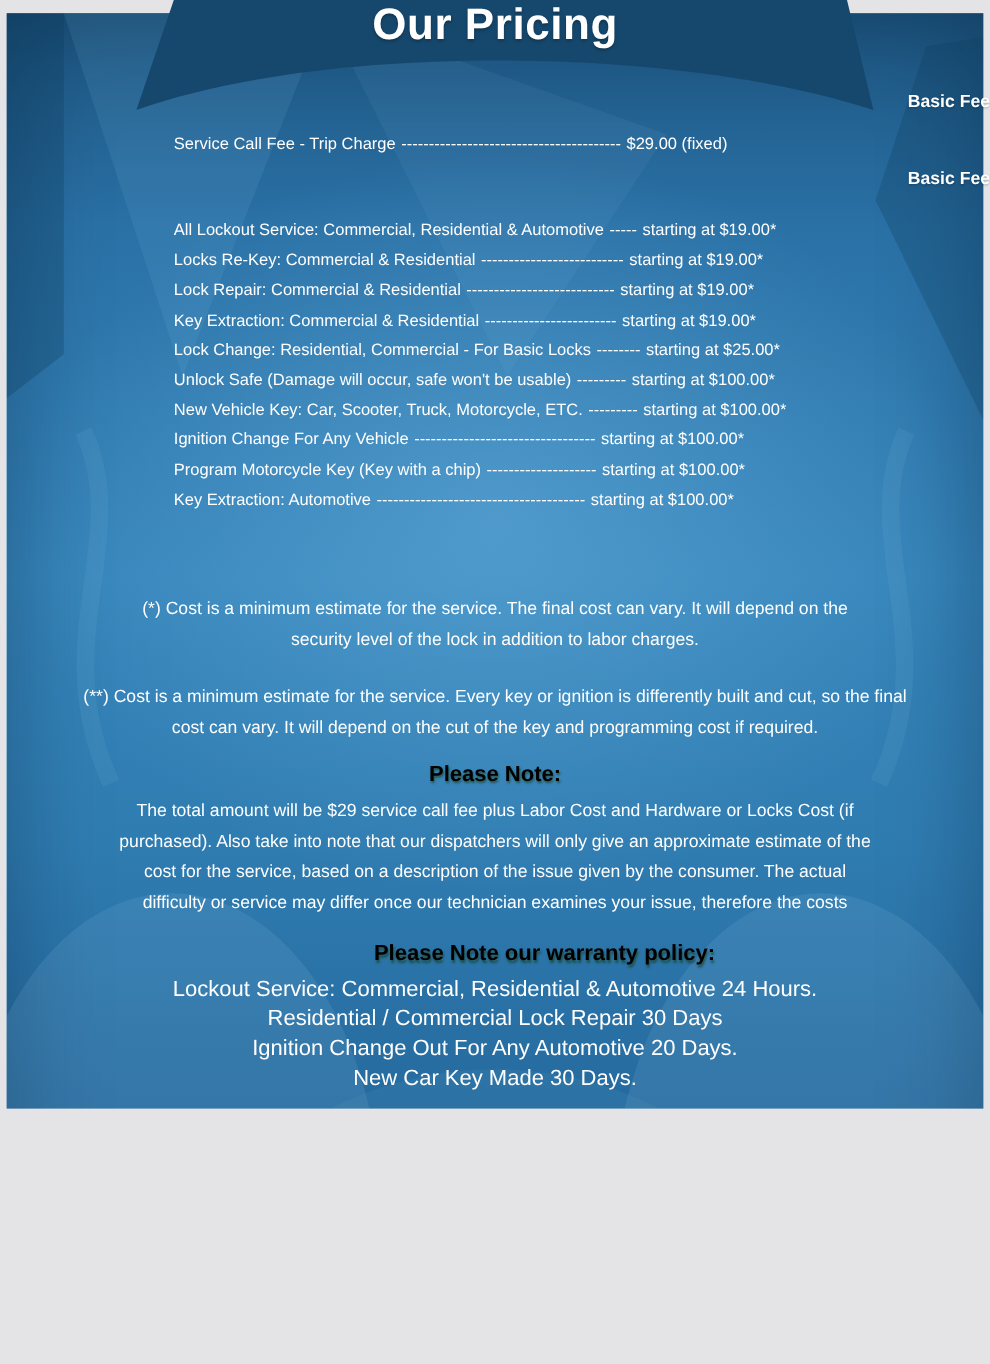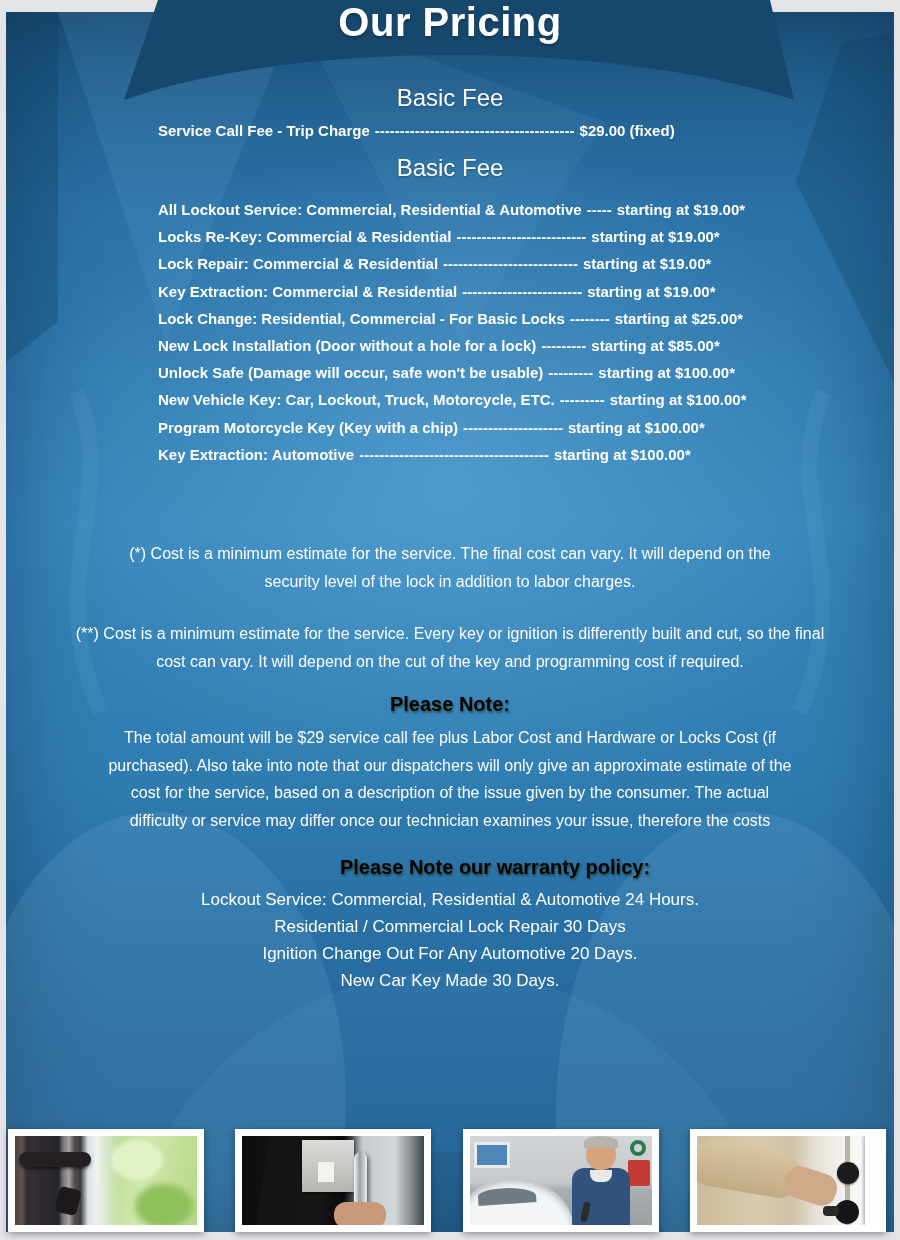--- a/index.html
+++ b/index.html
@@ -1,19 +1,19 @@
 <!DOCTYPE html>
 <html><head>
 <meta charset="utf-8">
 <style>
   * { margin:0; padding:0; box-sizing:border-box; }
   html,body { width:900px; }
   body { font-family:"Liberation Sans", sans-serif; background:#e4e4e6; }
 
-  .page { position:relative; width:900px; height:1240px; background:#e4e4e6; overflow:hidden; }
+  .page { position:relative; width:900px; height:1008px; background:#e4e4e6; overflow:hidden; }
 
   
   .card {
     position:absolute; left:6px; top:12px; width:888px; height:1220px;
     background:
       radial-gradient(ellipse 620px 480px at 50% 38%, rgba(125,195,238,0.38), rgba(125,195,238,0) 70%),
       linear-gradient(180deg, #1d5580 0%, #2a71a6 16%, #3584ba 42%, #2f7cb1 62%, #24689c 84%, #1e5d90 100%);
     box-shadow: inset 0 0 90px rgba(0,22,44,0.35);
     overflow:hidden;
   }
@@ -23,43 +23,43 @@
 
   .page-title {
     position:absolute; left:0; top:-2px; width:900px; z-index:3;
     text-align:center; color:#ffffff; font-size:40px; font-weight:bold; line-height:48px;
     letter-spacing:0.5px; text-shadow:0 2px 3px rgba(0,0,0,0.28);
   }
 
   .layer { position:absolute; left:0; width:900px; z-index:3; color:#ffffff; }
   .center { text-align:center; }
 
-  .h-basic { font-size:24px; font-weight:normal; text-shadow:0 1px 2px rgba(0,20,40,0.3); }
+  .h-basic { font-size:16px; font-weight:bold; text-shadow:0 1px 2px rgba(0,20,40,0.3);text-align:right; }
   #h-basic-1 { top:84px; }
   #h-basic-2 { top:154px; }
 
   .price-row { white-space:nowrap; font-size:15px; line-height:27.2px; }
-  .price-row span { margin-right:5px;font-weight:bold; }
+  .price-row span { margin-right:5px; }
   .price-row span:last-child { margin-right:0; }
   #trip-row { top:117px; padding-left:158px; }
   #service-list { top:196px; padding-left:158px; }
 
   .note-par { font-size:16px; line-height:27.5px; margin:0 auto; }
   #note-star  { top:540px; } #note-star  .note-par { max-width:696px; }
   #note-2star { top:620px; } #note-2star .note-par { max-width:762px; }
 
   .yellow-head {
     font-size:20px; font-weight:bold; color:#000000;
     text-shadow:1px 2px 2px rgba(25,60,20,0.65);
   }
   #please-note-head { top:693px; }
   #please-note-body { top:724px; } #please-note-body .note-par { max-width:700px; }
 
   #warranty-head { top:856px;margin-left:45px; }
-  #warranty-list { top:886px; font-size:17px; line-height:27px; }
+  #warranty-list { top:886px; font-size:20px; line-height:27px; }
 
   
   .photos { position:absolute; left:8px; top:1129px; width:878px; height:103px; z-index:4;
             display:flex; justify-content:space-between; }
   .frame { width:196px; height:103px; background:#ffffff; padding:7px;
            box-shadow:0 2px 7px rgba(0,10,25,0.4); }
   .ph { position:relative; width:100%; height:100%; overflow:hidden; }
   .shape { position:absolute; }
 
   
@@ -139,23 +139,23 @@
   </div>
 
   <div class="layer center h-basic" id="h-basic-2">Basic Fee</div>
 
   <div class="layer" id="service-list">
     <div class="price-row"><span>All Lockout Service: Commercial, Residential &amp; Automotive</span><span>-----</span><span>starting at $19.00*</span></div>
     <div class="price-row"><span>Locks Re-Key: Commercial &amp; Residential</span><span>--------------------------</span><span>starting at $19.00*</span></div>
     <div class="price-row"><span>Lock Repair: Commercial &amp; Residential</span><span>---------------------------</span><span>starting at $19.00*</span></div>
     <div class="price-row"><span>Key Extraction: Commercial &amp; Residential</span><span>------------------------</span><span>starting at $19.00*</span></div>
     <div class="price-row"><span>Lock Change: Residential, Commercial - For Basic Locks</span><span>--------</span><span>starting at $25.00*</span></div>
-    <div class="price-row"><span>New Lock Installation (Door without a hole for a lock)</span><span>---------</span><span>starting at $85.00*</span></div>
     <div class="price-row"><span>Unlock Safe (Damage will occur, safe won't be usable)</span><span>---------</span><span>starting at $100.00*</span></div>
-    <div class="price-row"><span>New Vehicle Key: Car, Lockout, Truck, Motorcycle, ETC.</span><span>---------</span><span>starting at $100.00*</span></div>
+    <div class="price-row"><span>New Vehicle Key: Car, Scooter, Truck, Motorcycle, ETC.</span><span>---------</span><span>starting at $100.00*</span></div>
+    <div class="price-row"><span>Ignition Change For Any Vehicle</span><span>---------------------------------</span><span>starting at $100.00*</span></div>
     <div class="price-row"><span>Program Motorcycle Key (Key with a chip)</span><span>--------------------</span><span>starting at $100.00*</span></div>
     <div class="price-row"><span>Key Extraction: Automotive</span><span>--------------------------------------</span><span>starting at $100.00*</span></div>
   </div>
 
   <div class="layer center" id="note-star">
     <p class="note-par">(*) Cost is a minimum estimate for the service. The final cost can vary. It will depend on the security level of the lock in addition to labor charges.</p>
   </div>
 
   <div class="layer center" id="note-2star">
     <p class="note-par">(**) Cost is a minimum estimate for the service. Every key or ignition is differently built and cut, so the final cost can vary. It will depend on the cut of the key and programming cost if required.</p>

